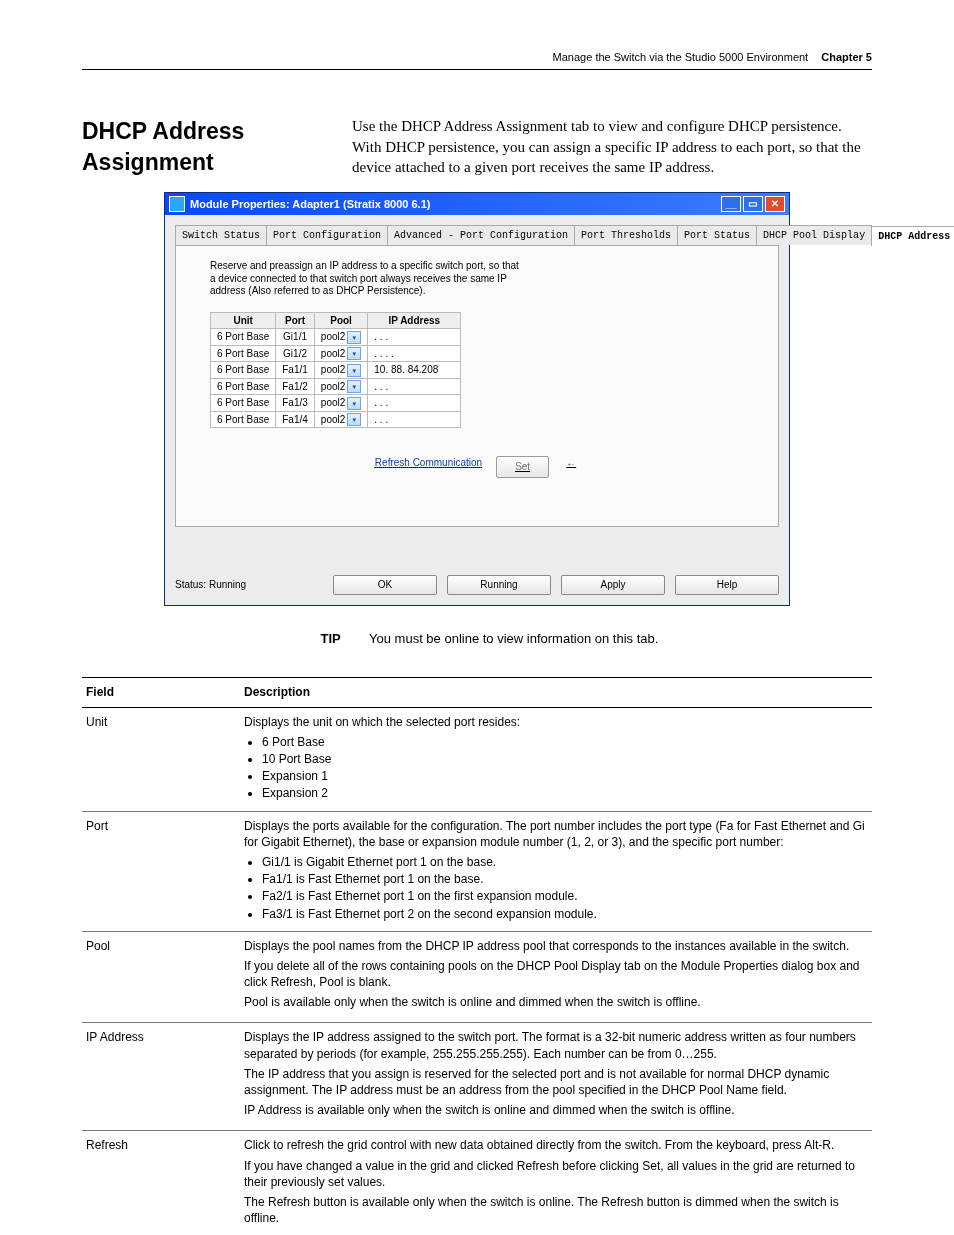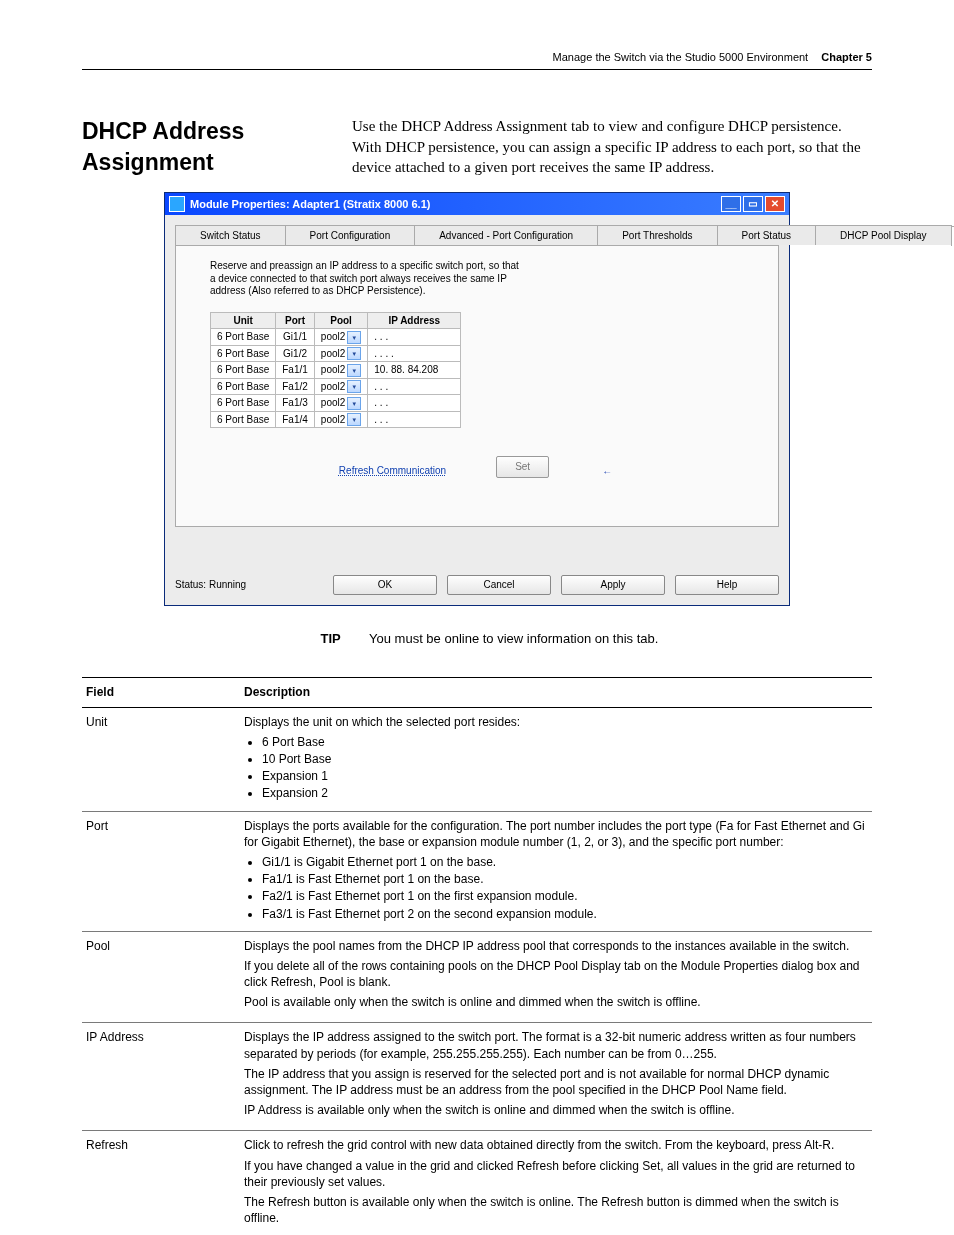--- a/index.html
+++ b/index.html
@@ -88,26 +88,27 @@
     padding: 10px 10px 10px 10px;
   }
   .tabstrip {
     display: flex;
     align-items: flex-end;
     font-size: 10px;
     border-bottom: 1px solid #aaa;
     position: relative;
   }
   .tab {
-    padding: 3px 24px;
+    padding: 3px 6px;
     background: #eaeaea;
     border: 1px solid #aaa;
     border-bottom: none;
     margin-right: -1px;
     white-space: nowrap;
+    font-family: Liberation Mono, monospace;
   }
   .tab.selected {
     font-weight: 700;
     background: #fff;
     position: relative;
     top: 1px;
   }
   .tab.half { padding-right: 2px; }
   .tab-scroll {
     margin-left: auto;
@@ -154,24 +155,25 @@
     display: inline-flex;
     align-items: center;
     justify-content: center;
     font-size: 7px;
     line-height: 1;
     color: #234a9b;
   }
   .dlg-actions {
     display: flex;
     justify-content: center;
-    gap: 50px;
-    align-items: flex-end;
+    gap: 14px;
+    align-items: flex-start;
     margin-top: 28px;
     font-size: 10px;
+    text-decoration: underline;
   }
   .linkish { color: #1040b0; text-decoration: underline dotted; }
   .graybtn {
     border: 1px solid #999;
     background: linear-gradient(#fefefe, #e6e6e6);
     padding: 3px 18px;
     border-radius: 2px;
     font-size: 10px;
     color: #777;
   }
@@ -367,21 +369,21 @@
           <span class="linkish">Refresh Communication</span>
           <span class="graybtn">Set</span>
           <span class="back">←</span>
         </div>
       </div>
 
       <div class="dlg-status">
         <span>Status: Running</span>
         <span class="spacer"></span>
         <span class="btn">OK</span>
-        <span class="btn">Cancel</span>
+        <span class="btn">Running</span>
         <span class="btn">Apply</span>
         <span class="btn">Help</span>
       </div>
     </div>
   </div>
 
   <div class="tip-line">
     <span class="tip-label">TIP</span>
     <span>You must be online to view information on this tab.</span>
   </div>

